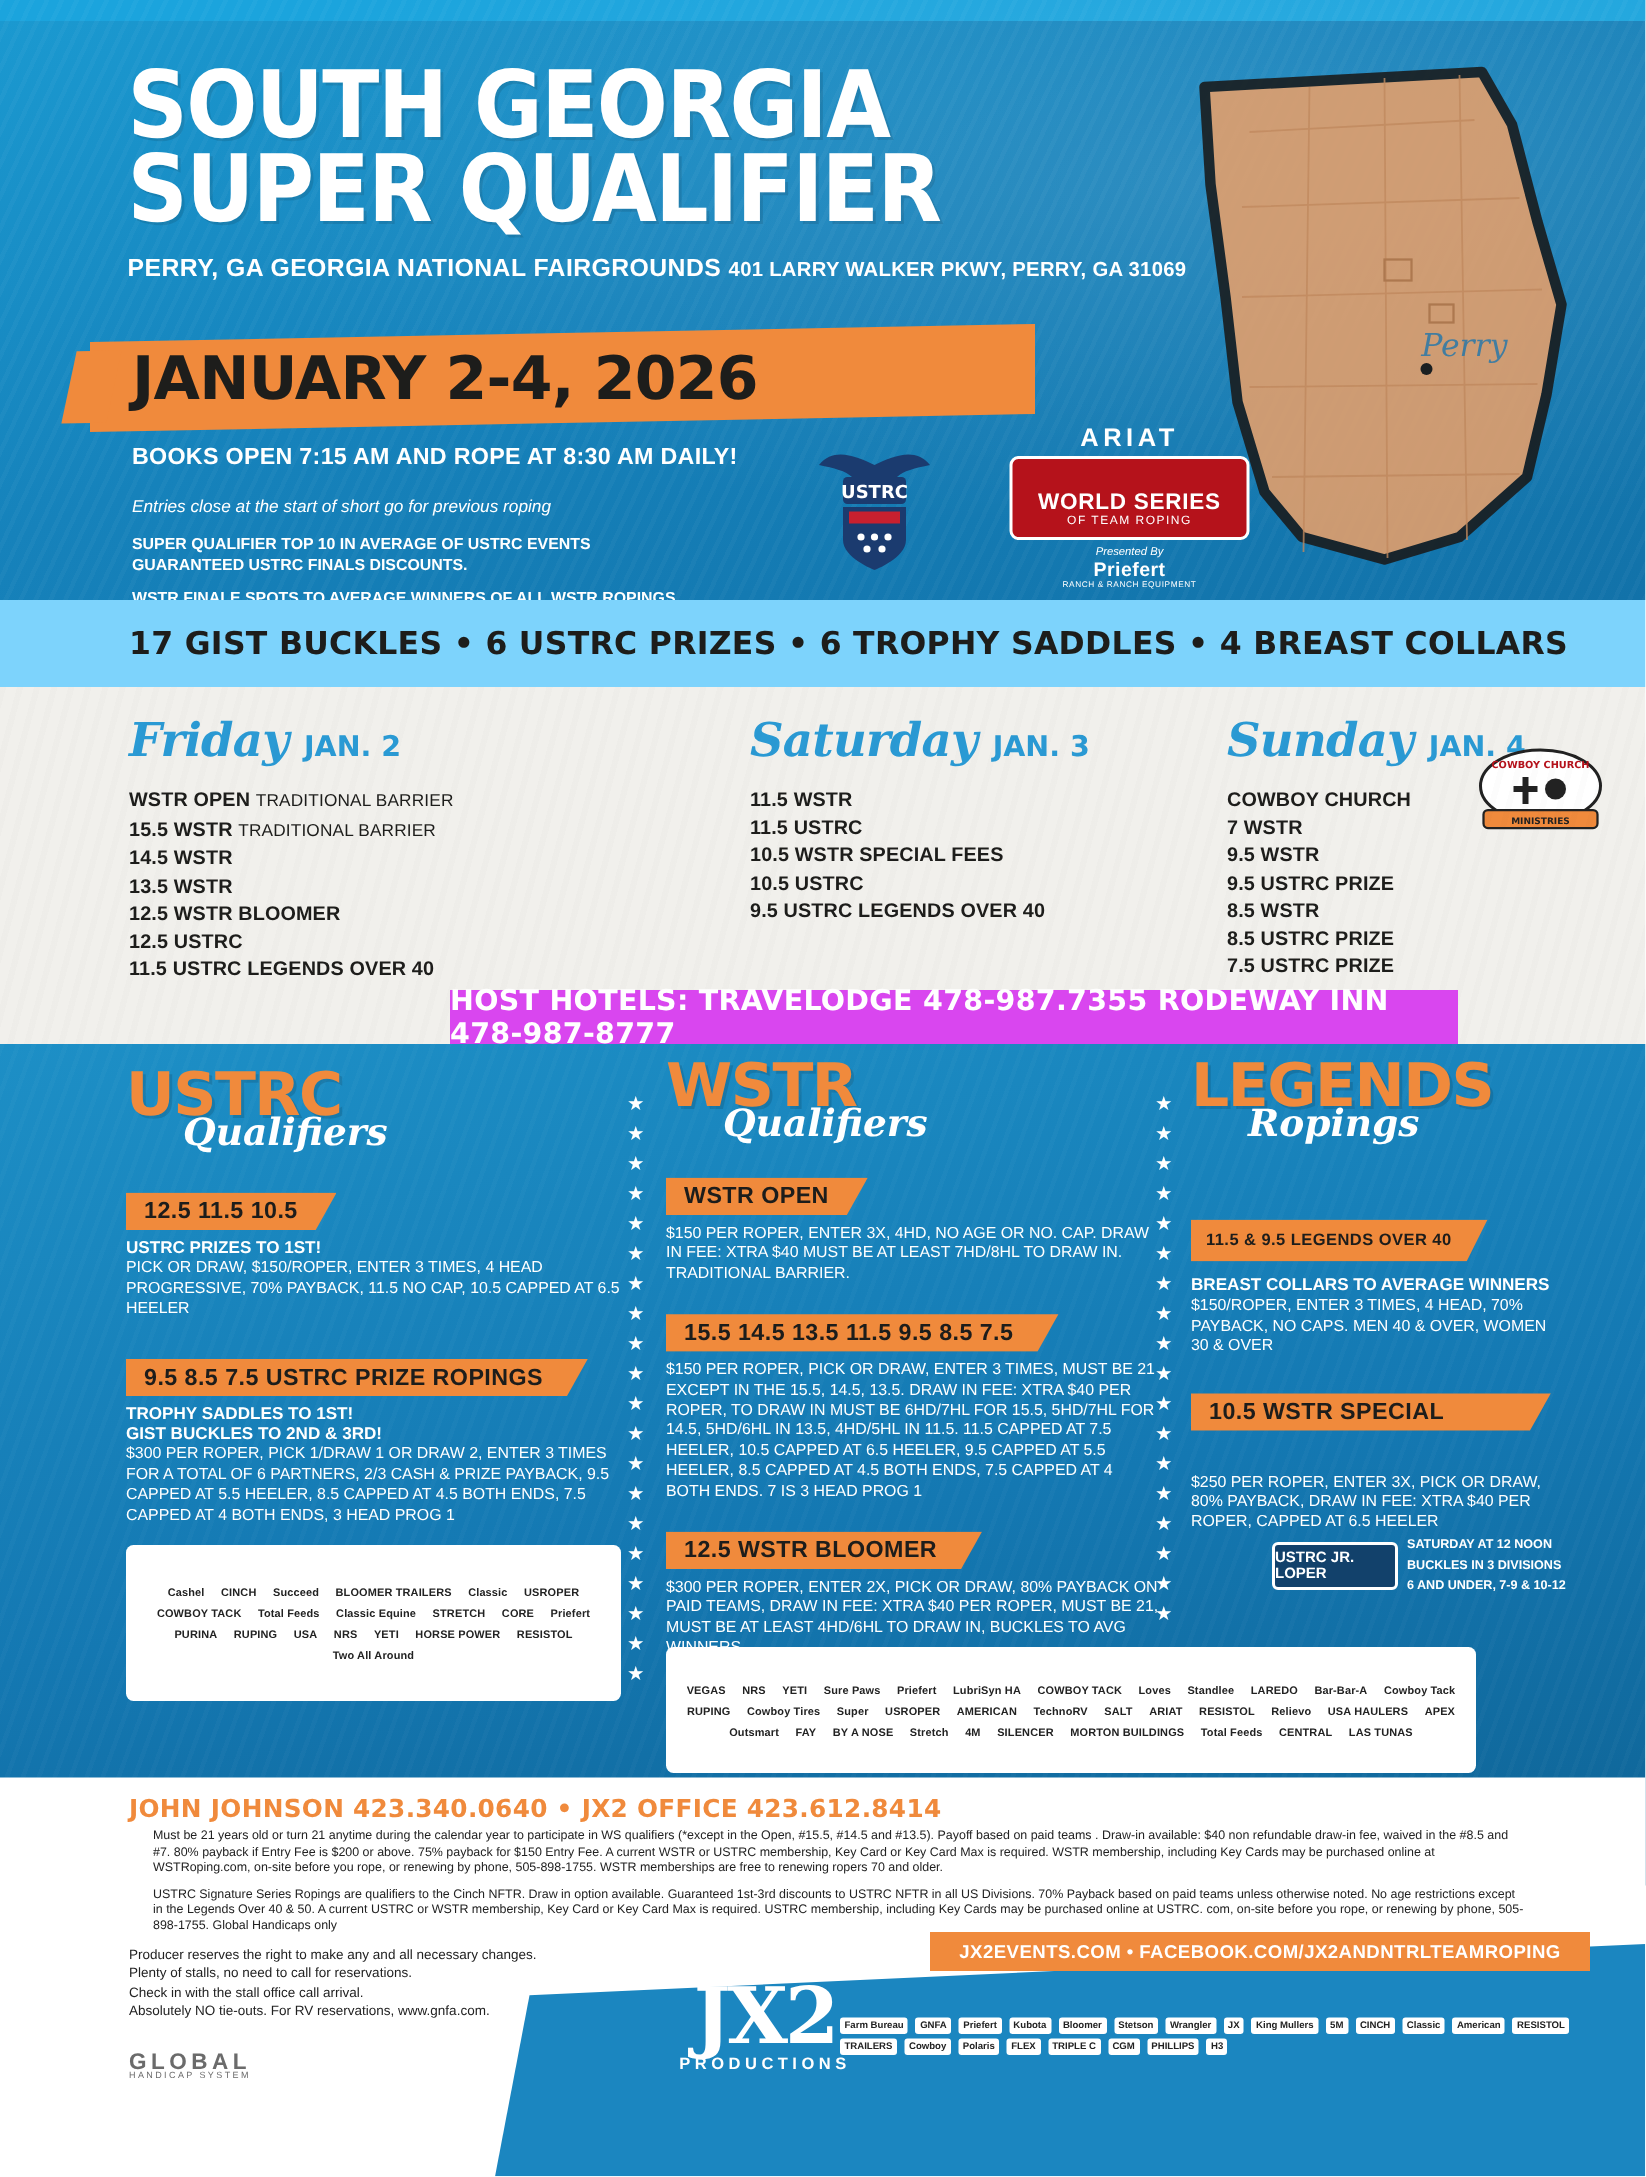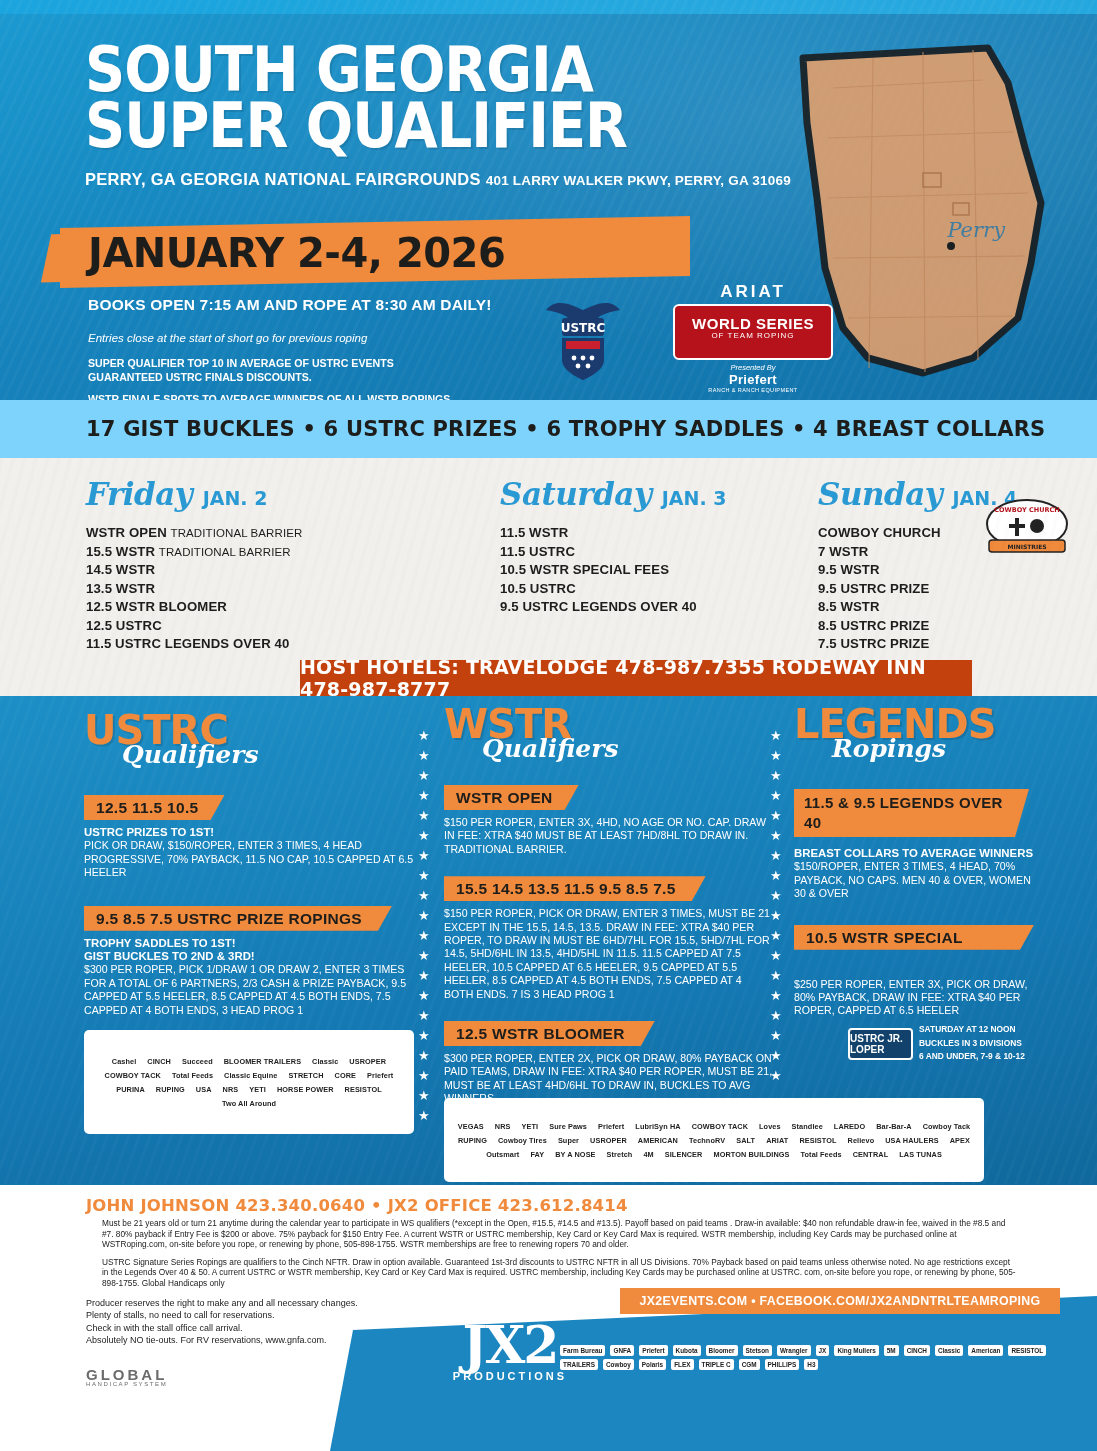--- a/index.html
+++ b/index.html
@@ -66,21 +66,21 @@
     font-family:"DejaVu Serif", serif; font-style:italic; font-size:21px; opacity:.85;}
 
   
   .logo-ustrc{ position:absolute; left:540px; top:288px; width:86px; height:96px; z-index:5;}
   .logo-ariat{ position:absolute; left:660px; top:282px; width:186px; height:112px; z-index:5; text-align:center;}
   .ariat-word{ font-weight:bold; font-size:17px; letter-spacing:3px; color:#fff; }
   .ariat-badge{
     width:160px; height:56px; margin:2px auto 0; background:#b5121b; border-radius:6px;
     border:2px solid #fff; color:#fff; position:relative; overflow:hidden;
   }
-  .ariat-badge .ws{ font-weight:bold; font-size:15px; line-height:15px; padding-top:10px; letter-spacing:.5px;}
+  .ariat-badge .ws{ font-weight:bold; font-size:15px; line-height:15px; padding-top:21px; letter-spacing:.5px;}
   .ariat-badge .ws2{ font-size:8px; letter-spacing:1px; }
   .presented{ color:#fff; font-size:7.5px; font-style:italic; margin-top:3px;}
   .prefiert{ color:#fff; font-weight:bold; font-size:13px; letter-spacing:.3px;}
   .prefiert small{ display:block; font-size:5.5px; font-weight:normal; letter-spacing:.4px;}
 
   
   .prizebar{
     position:absolute; left:0; top:400px; width:1097px; height:58px; background:#7dd3fc;
     display:flex; align-items:center;
   }
@@ -105,21 +105,21 @@
   }
   .dayname .dot{ font-family:"DejaVu Sans", sans-serif; font-style:normal; font-size:19px; color:#2a9ad4; letter-spacing:0; }
   .daylist{ margin-top:12px; }
   .daylist div{ font-size:13.2px; font-weight:bold; color:#1d1d1b; line-height:18.5px; letter-spacing:.1px;}
   .daylist div em{ font-style:normal; font-weight:normal; font-size:11.5px;}
   .cowboy-church-logo{
     position:absolute; right:8px; top:20px; width:96px; height:64px;
   }
 
   .hotels{
-    position:absolute; left:300px; top:660px; width:672px; height:36px; background:#c2410c;
+    position:absolute; left:300px; top:660px; width:672px; height:36px; background:#d946ef;
     display:flex; align-items:center; justify-content:center;
   }
   .hotels span{
     font-family:"DejaVu Sans", sans-serif;
     font-weight:bold; font-size:19px; color:#fff; letter-spacing:.2px;
   }
 
   
   .body-blue{
     position:absolute; left:0; top:696px; width:1097px; height:561px;
@@ -498,36 +498,36 @@
       <i>★</i>
       <i>★</i>
       <i>★</i>
   </div>
 
   <div class="col" style="left:794px; top:706px; width:240px;">
     <div class="coltitle">LEGENDS</div>
     <div class="colsub">Ropings</div>
 
     <div style="margin-top:26px;">
-      <div class="tagbar" style="max-width:235px; white-space:normal; height:auto; line-height:20px; padding:4px 24px 4px 10px; font-size:15px;">11.5 &amp; 9.5 LEGENDS OVER 40</div>
+      <div class="tagbar" style="max-width:235px; white-space:normal; height:auto; line-height:20px; padding:4px 24px 4px 10px; font-size:11px;margin-top:24px;">11.5 &amp; 9.5 LEGENDS OVER 40</div>
       <div class="para" style="margin-top:10px; margin-left:0;">
         <span class="big">BREAST COLLARS TO AVERAGE WINNERS</span><br>
         <span>$150/ROPER, ENTER 3 TIMES, 4 HEAD, 70% PAYBACK, NO CAPS. MEN 40 &amp; OVER, WOMEN 30 &amp; OVER</span>
       </div>
     </div>
 
     <div style="margin-top:24px;">
       <div class="tagbar">10.5  WSTR SPECIAL FEES</div>
       <div class="para">$250 PER ROPER, ENTER 3X, PICK OR DRAW, 80% PAYBACK, DRAW IN FEE: XTRA $40 PER ROPER, CAPPED AT 6.5 HEELER</div>
     </div>
   </div>
 
   <div style="position:absolute; left:848px; top:1024px; width:200px;">
     <div style="display:flex; align-items:center; gap:6px;">
-      <div style="width:65px;">
+      <div style="width:84px;">
         <div class="jr-badge">USTRC JR. LOPER</div>
       </div>
       <div>
         <div class="jr-text">SATURDAY AT 12 NOON</div>
         <div class="jr-text">BUCKLES IN 3 DIVISIONS</div>
         <div class="jr-text">6 AND UNDER, 7-9  &amp; 10-12</div>
       </div>
     </div>
   </div>
 

